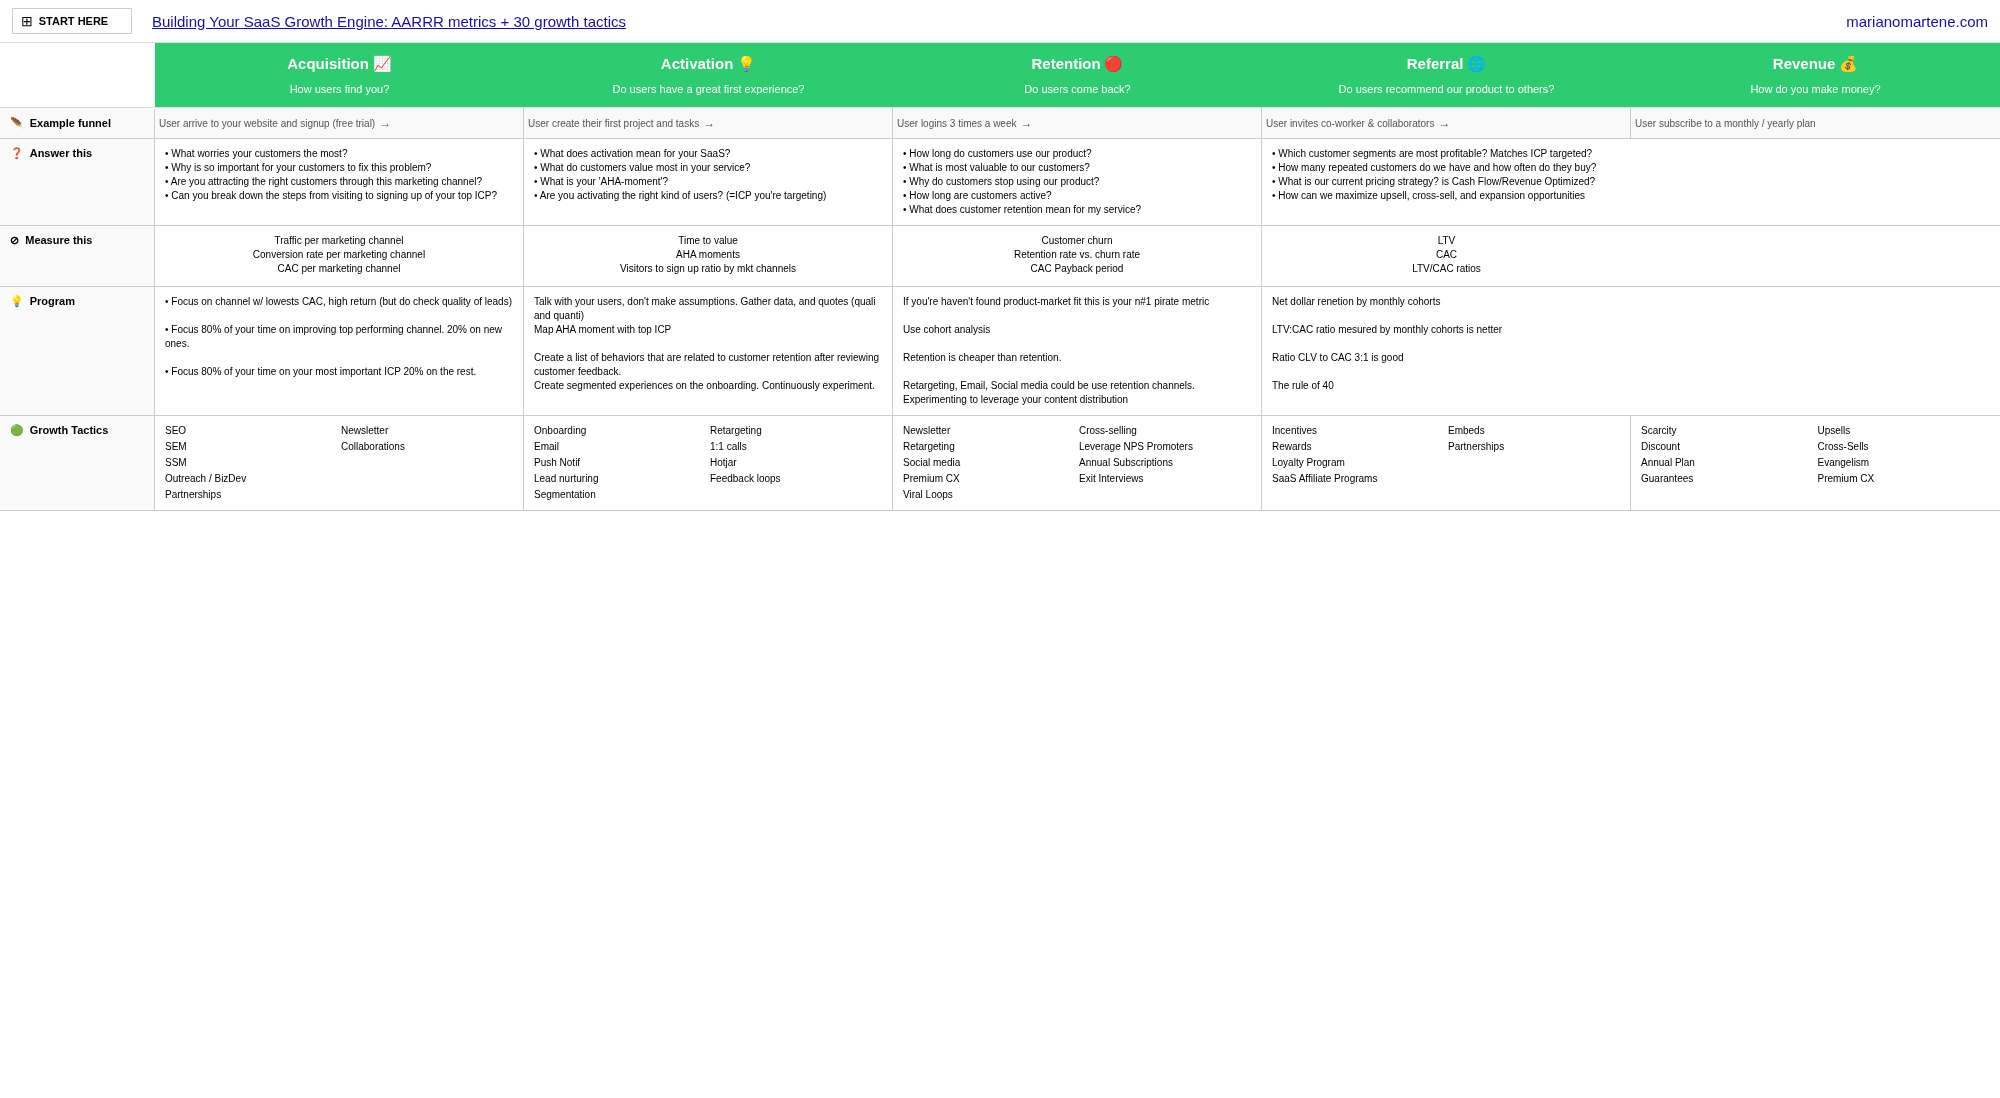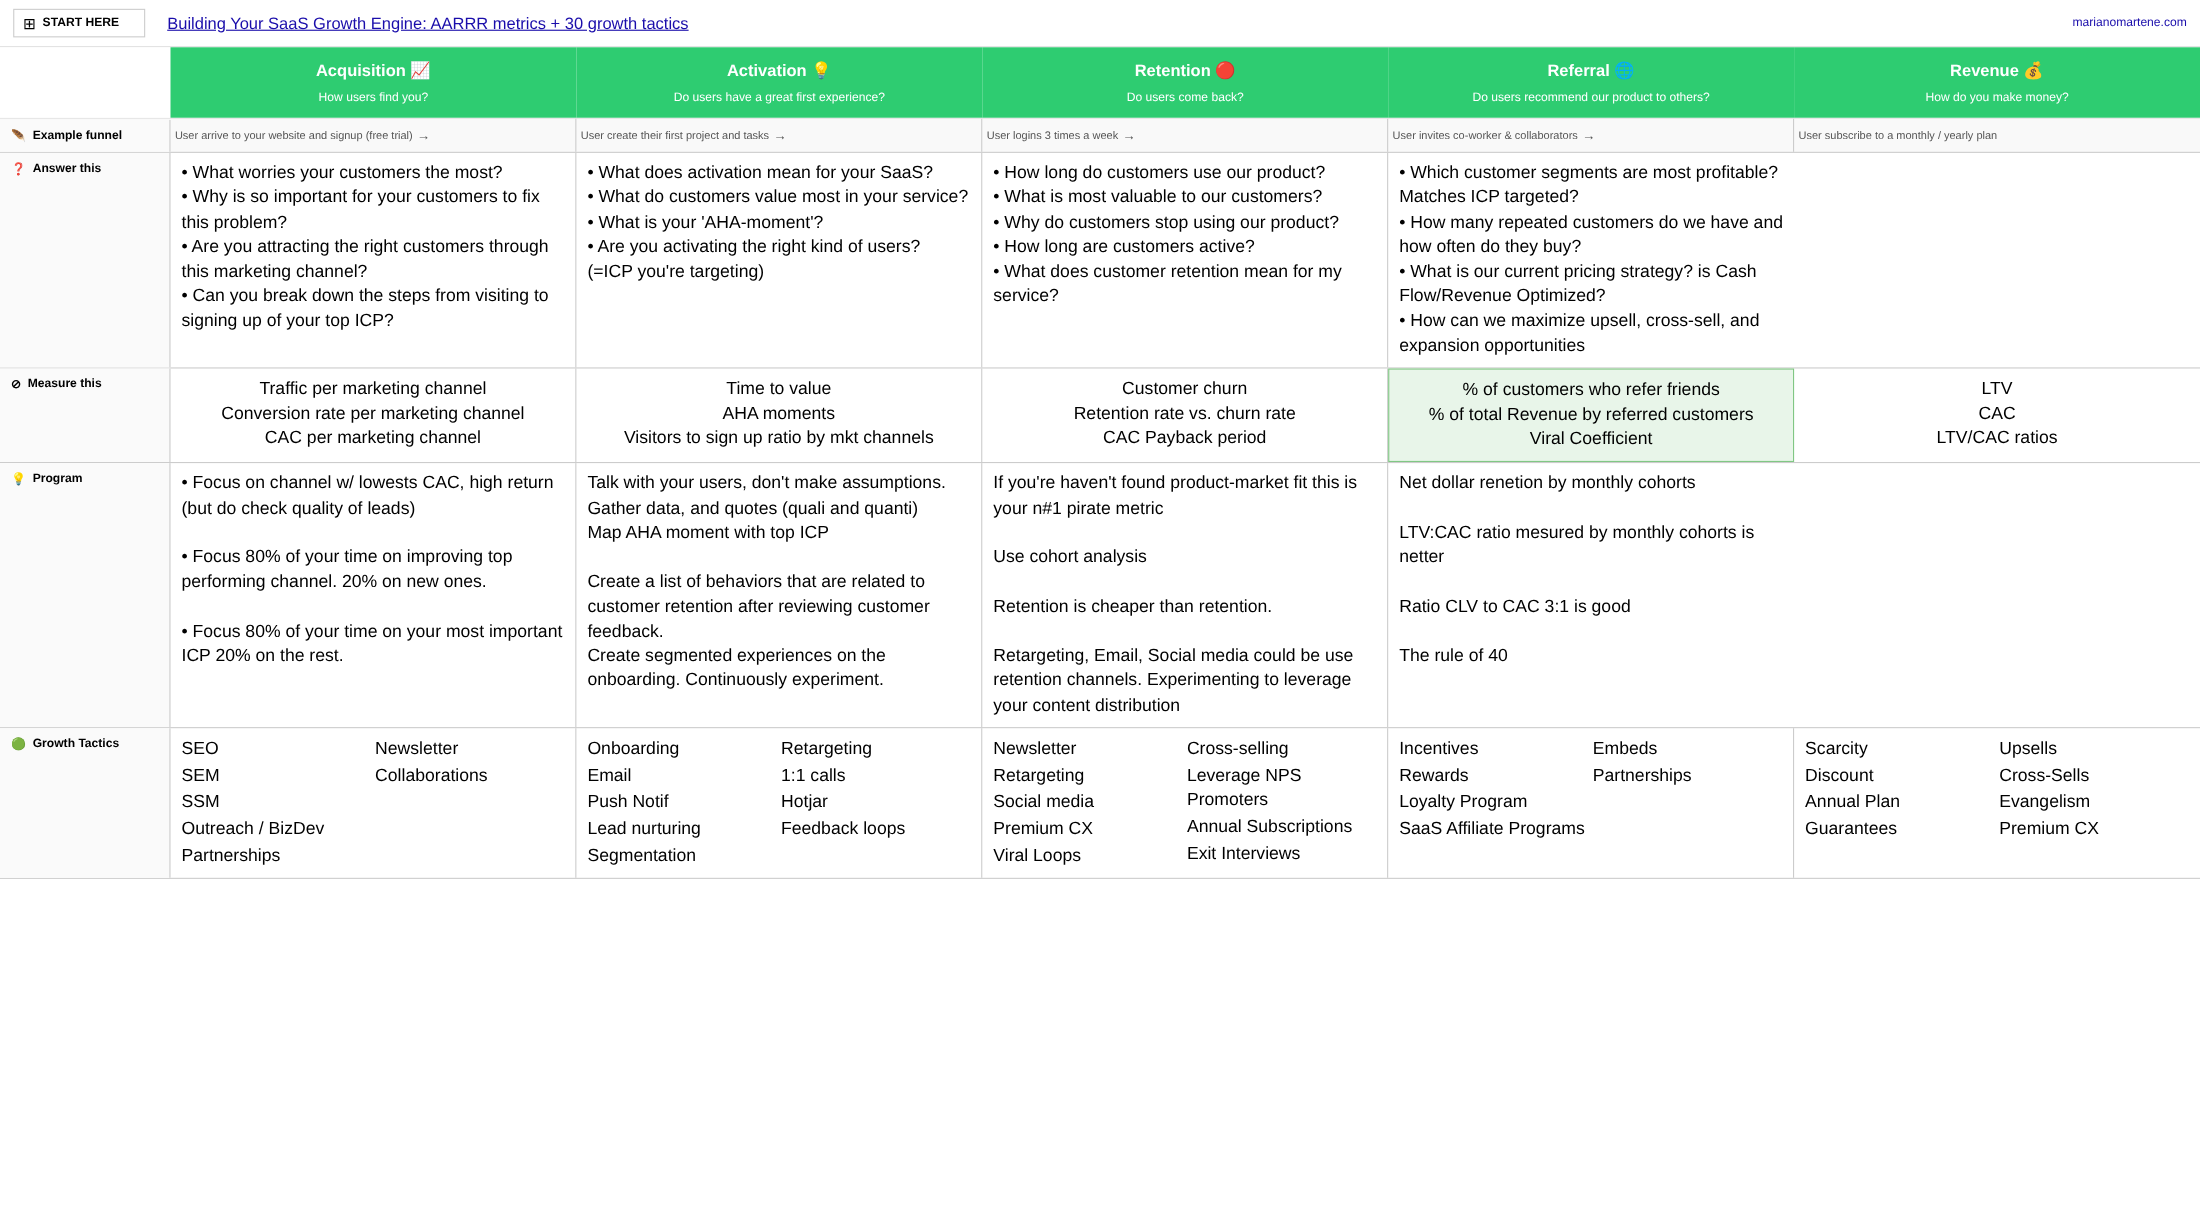--- a/index.html
+++ b/index.html
@@ -4,37 +4,37 @@
   <style>
     * { box-sizing: border-box; margin: 0; padding: 0; }
     body { font-family: Arial, sans-serif; font-size: 11px; background: #fff; overflow-x: auto; }
     
     
     .header { display: flex; align-items: center; padding: 8px 12px; border-bottom: 1px solid #ddd; background: #fff; }
     .logo-area { display: flex; align-items: center; gap: 6px; background: #fff; border: 1px solid #ccc; padding: 4px 8px; margin-right: 20px; min-width: 120px; }
     .logo-icon { font-size: 14px; }
     .logo-text { font-weight: bold; font-size: 11px; }
     .page-title-link { color: #1a0dab; text-decoration: underline; font-size: 15px; font-weight: normal; flex: 1; }
-    .site-link { color: #1a0dab; text-decoration: none; font-size: 11px; margin-left: auto; }
+    .site-link { color: #1a0dab; text-decoration: none; font-size: 15px; margin-left: auto; }
 
     
     .main-container { width: 100%; }
     
     
     .col-headers { display: grid; grid-template-columns: 155px repeat(5, 1fr); border-bottom: 1px solid #ddd; }
     .col-header-empty { background: #fff; }
     .col-header { padding: 12px 10px; text-align: left; color: #fff; }
     .col-header-green { background: #2ecc71; }
     .col-header h2 { font-size: 15px; font-weight: bold; }
     .col-header p { font-size: 11px; margin-top: 6px; }
 
     
     .row { display: grid; grid-template-columns: 155px repeat(5, 1fr); border-bottom: 1px solid #ccc; }
     .row-label { display: flex; align-items: flex-start; gap: 6px; padding: 8px 10px; font-size: 11px; font-weight: bold; border-right: 1px solid #ccc; background: #fafafa; }
-    .cell { padding: 8px 10px; border-right: 1px solid #ccc; font-size: 16px; line-height: 1.4; vertical-align: top; }
+    .cell { padding: 8px 10px; border-right: 1px solid #ccc; font-size: 10px; line-height: 1.4; vertical-align: top; }
     .cell:last-child { border-right: none; }
 
     
     .funnel-row { display: grid; grid-template-columns: 155px repeat(5, 1fr); border-bottom: 1px solid #ccc; align-items: center; background: #f9f9f9; }
     .funnel-label { display: flex; align-items: center; gap: 6px; padding: 8px 10px; font-size: 11px; font-weight: bold; border-right: 1px solid #ccc; background: #fafafa; }
     .funnel-cell { padding: 8px 4px; border-right: 1px solid #ccc; font-size: 10px; display: flex; align-items: center; gap: 4px; color: #555; }
     .funnel-cell:last-child { border-right: none; }
     .arrow { color: #555; font-size: 12px; }
 
     
@@ -166,25 +166,20 @@
     <div class="cell">
       Time to value<br>
       AHA moments<br>
       Visitors to sign up ratio by mkt channels
     </div>
     <div class="cell">
       Customer churn<br>
       Retention rate vs. churn rate<br>
       CAC Payback period
     </div>
-    <div class="cell measure-cell-highlight">
-      % of customers who refer friends<br>
-      % of total Revenue by referred customers<br>
-      Viral Coefficient
-    </div>
     <div class="cell">
       LTV<br>
       CAC<br>
       LTV/CAC ratios
     </div>
   </div>
 
   <div class="row">
     <div class="row-label">
       <span>💡</span>

